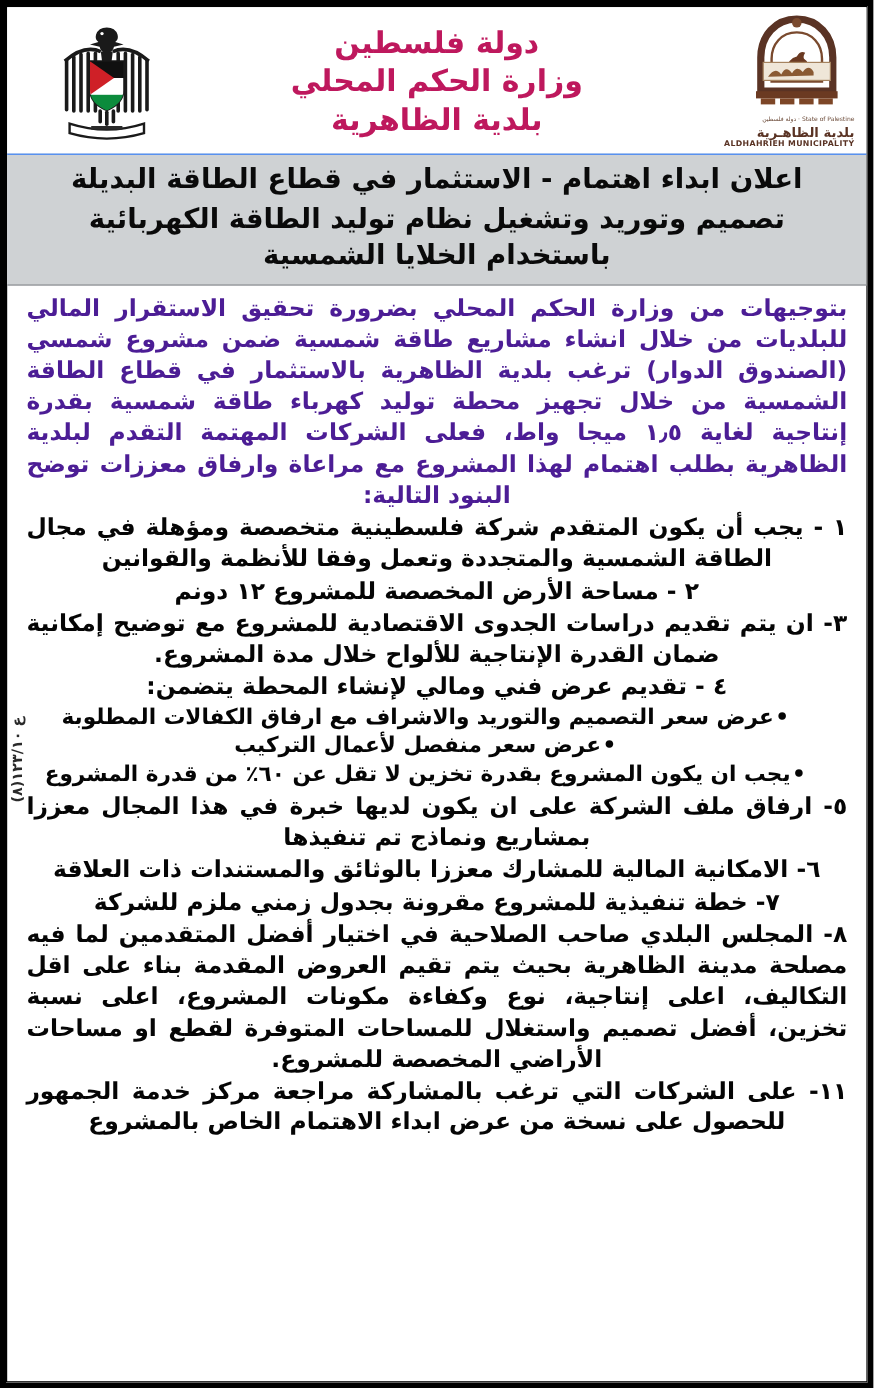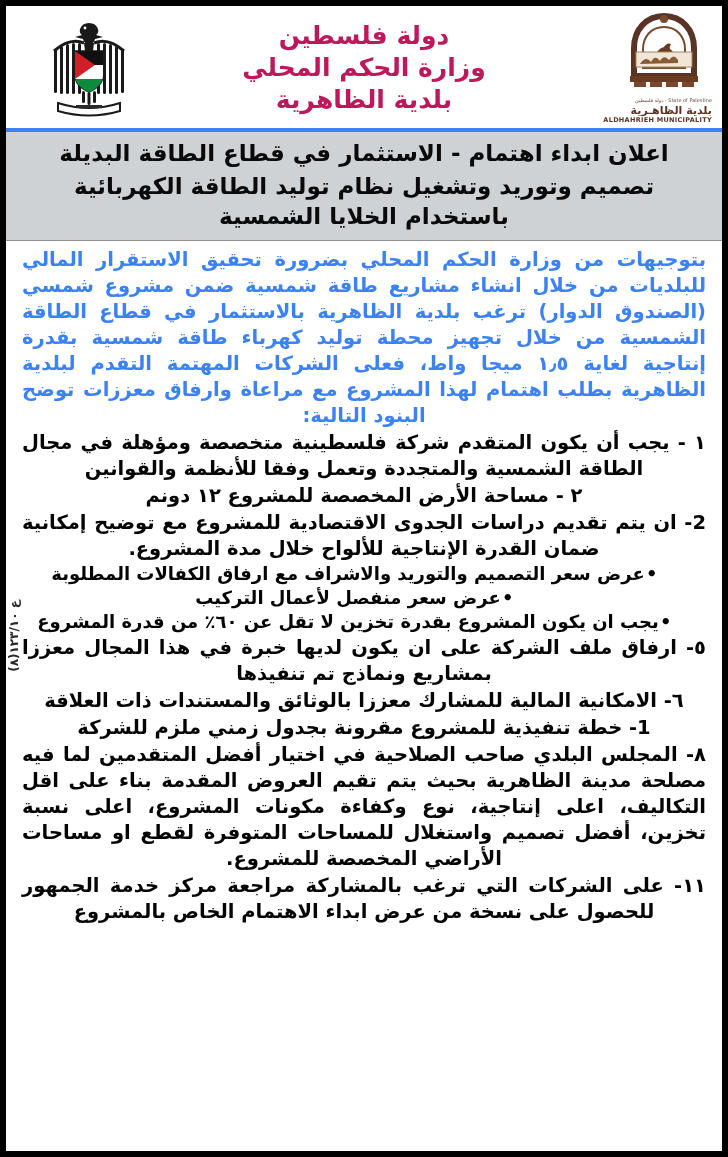--- a/index.html
+++ b/index.html
@@ -84,21 +84,21 @@
   }
   .muni-caption-tiny {
     font-size: 5px;
     color: #6b4a38;
     line-height: 1.1;
   }
 
   
   .title-band {
     background: #cfd2d4;
-    border-top: 4px solid #3b82f6;
+    border-top: 1px solid #3b82f6;
     border-bottom: 1px solid #8d9093;
     padding: 7px 14px 9px 14px;
     text-align: center;
   }
   .title-line1 {
     font-size: 23px;
     font-weight: bold;
     color: #0a0a0a;
     line-height: 1.3;
   }
@@ -114,21 +114,21 @@
   .body-area {
     position: relative;
     flex: 1 1 auto;
     padding: 6px 16px 2px 16px;
     text-align: justify;
     text-align-last: center;
   }
   .para {
     font-size: 19.5px;
     font-weight: bold;
-    color: #3b82f6;
+    color: #4c1d95;
     line-height: 1.33;
     margin: 0 0 1px 0;
     text-align: justify;
     text-align-last: center;
   }
   .clause {
     font-size: 19.5px;
     font-weight: bold;
     color: #050505;
     line-height: 1.33;
@@ -270,30 +270,31 @@
     </div>
 
     <div class="body-area">
 
       <div class="reg-code">ع ١٢٣/١٠(٨)</div>
 
       <p class="para">بتوجيهات من وزارة الحكم المحلي بضرورة تحقيق الاستقرار المالي للبلديات من خلال انشاء مشاريع طاقة شمسية ضمن مشروع شمسي (الصندوق الدوار) ترغب بلدية الظاهرية بالاستثمار في قطاع الطاقة الشمسية من خلال تجهيز محطة توليد كهرباء طاقة شمسية بقدرة إنتاجية لغاية ١٫٥ ميجا واط، فعلى الشركات المهتمة التقدم لبلدية الظاهرية بطلب اهتمام لهذا المشروع مع مراعاة وارفاق معززات توضح البنود التالية:</p>
 
       <p class="clause">١ - يجب أن يكون المتقدم شركة فلسطينية متخصصة ومؤهلة في مجال الطاقة الشمسية والمتجددة وتعمل وفقا للأنظمة والقوانين</p>
       <p class="clause">٢ - مساحة الأرض المخصصة للمشروع ١٢ دونم</p>
-      <p class="clause">2- ان يتم تقديم دراسات الجدوى الاقتصادية للمشروع مع توضيح إمكانية ضمان القدرة الإنتاجية للألواح خلال مدة المشروع.</p>
+      <p class="clause">٣- ان يتم تقديم دراسات الجدوى الاقتصادية للمشروع مع توضيح إمكانية ضمان القدرة الإنتاجية للألواح خلال مدة المشروع.</p>
+      <p class="clause">٤ - تقديم عرض فني ومالي لإنشاء المحطة يتضمن:</p>
 
       <ul class="bullets">
         <li><span class="dot">•</span><span>عرض سعر التصميم والتوريد والاشراف مع ارفاق الكفالات المطلوبة</span></li>
         <li><span class="dot">•</span><span>عرض سعر منفصل لأعمال التركيب</span></li>
         <li><span class="dot">•</span><span>يجب ان يكون المشروع بقدرة تخزين لا تقل عن ٦٠٪ من قدرة المشروع</span></li>
       </ul>
 
       <p class="clause">٥- ارفاق ملف الشركة على ان يكون لديها خبرة في هذا المجال معززا بمشاريع ونماذج تم تنفيذها</p>
       <p class="clause">٦- الامكانية المالية للمشارك معززا بالوثائق والمستندات ذات العلاقة</p>
-      <p class="clause">1- خطة تنفيذية للمشروع مقرونة بجدول زمني ملزم للشركة</p>
+      <p class="clause">٧- خطة تنفيذية للمشروع مقرونة بجدول زمني ملزم للشركة</p>
       <p class="clause">٨- المجلس البلدي صاحب الصلاحية في اختيار أفضل المتقدمين لما فيه مصلحة مدينة الظاهرية بحيث يتم تقيم العروض المقدمة بناء على اقل التكاليف، اعلى إنتاجية، نوع وكفاءة مكونات المشروع، اعلى نسبة تخزين، أفضل تصميم واستغلال للمساحات المتوفرة لقطع او مساحات الأراضي المخصصة للمشروع.</p>
       <p class="clause">١١- على الشركات التي ترغب بالمشاركة مراجعة مركز خدمة الجمهور للحصول على نسخة من عرض ابداء الاهتمام الخاص بالمشروع</p>
 
     </div>
 
   </div>
 </div>
 
 </body></html>

